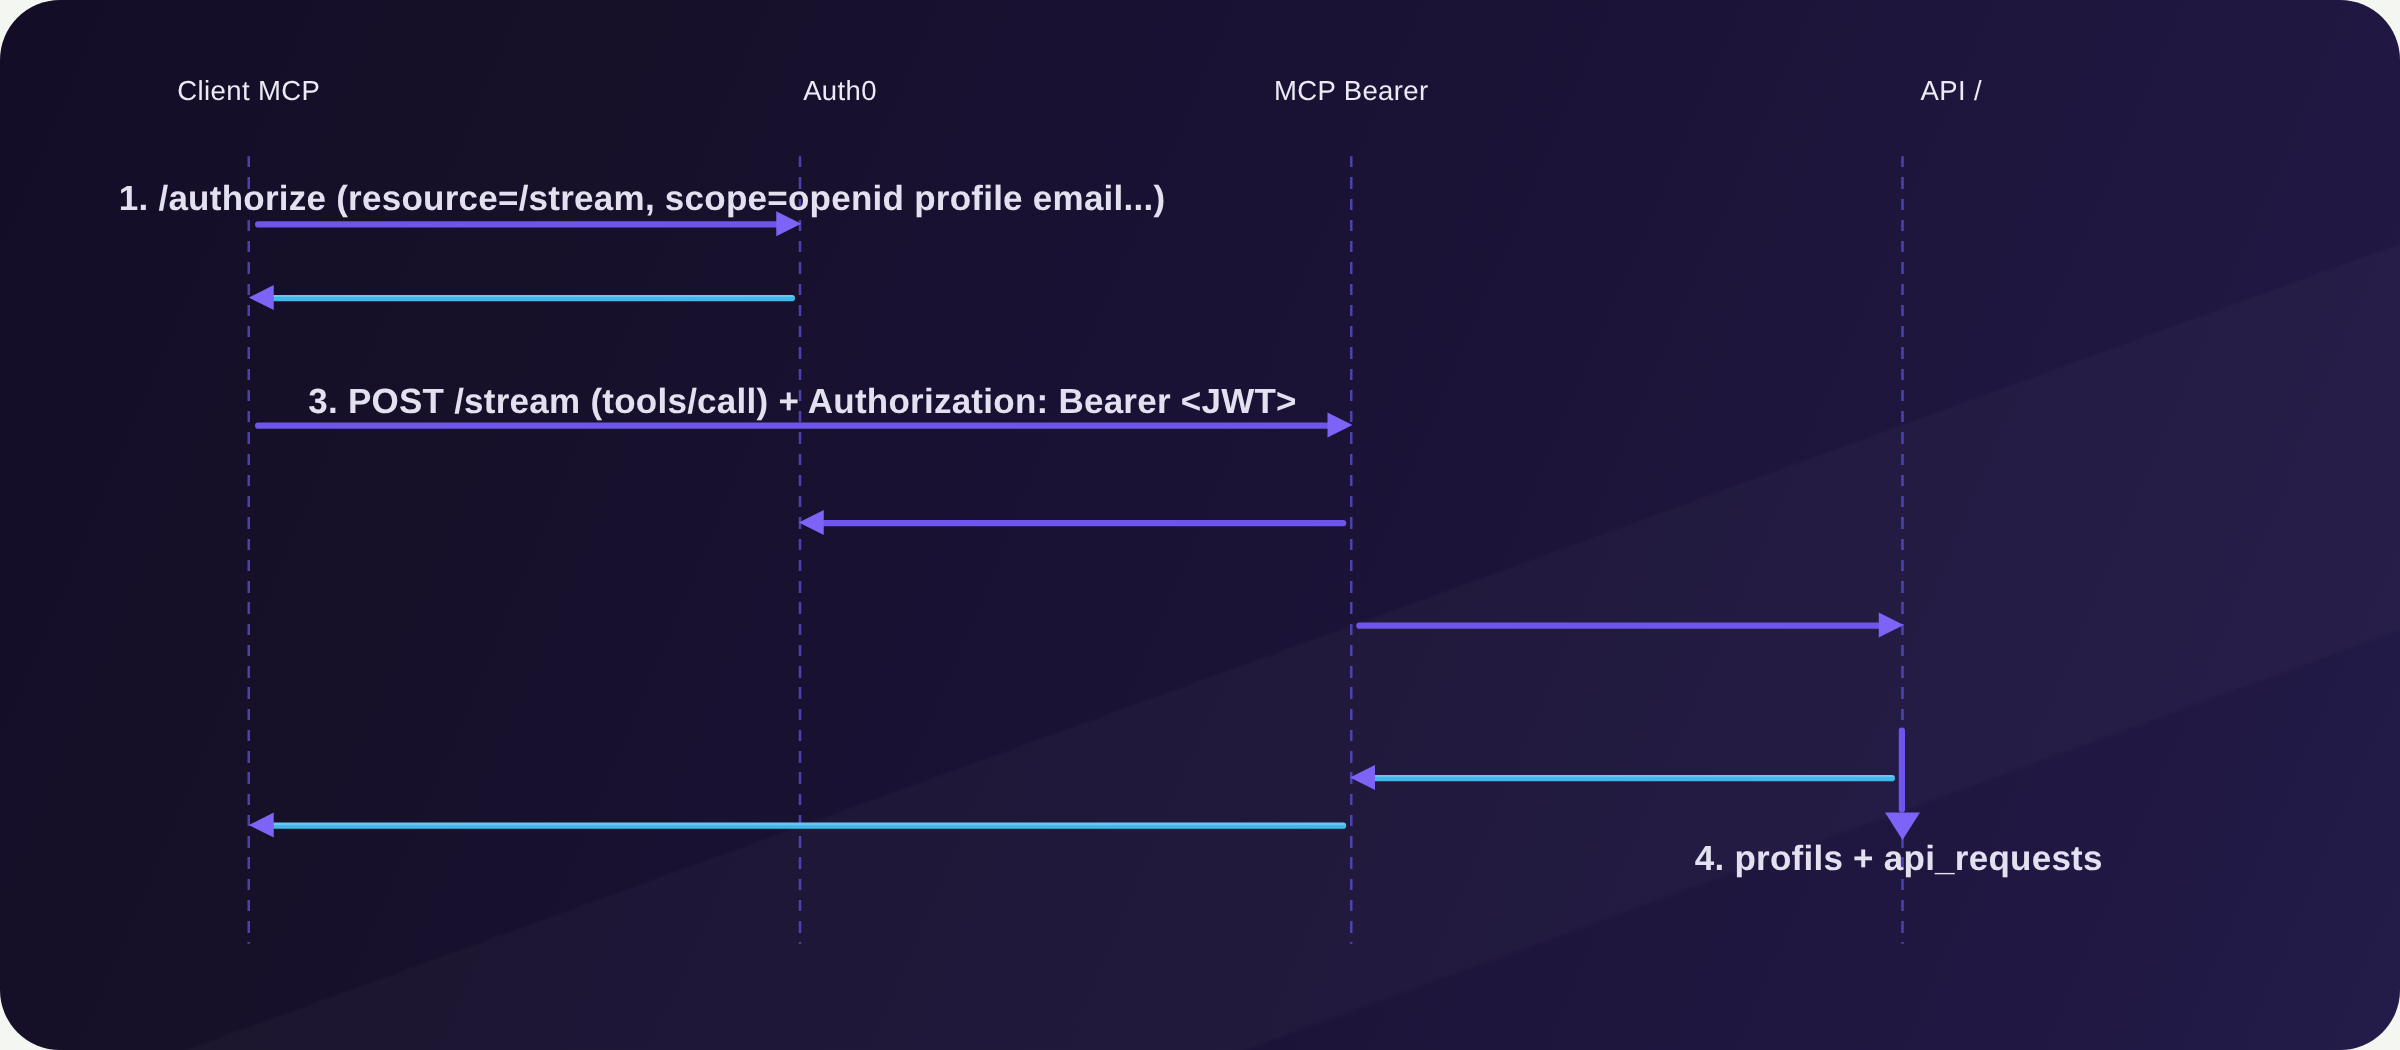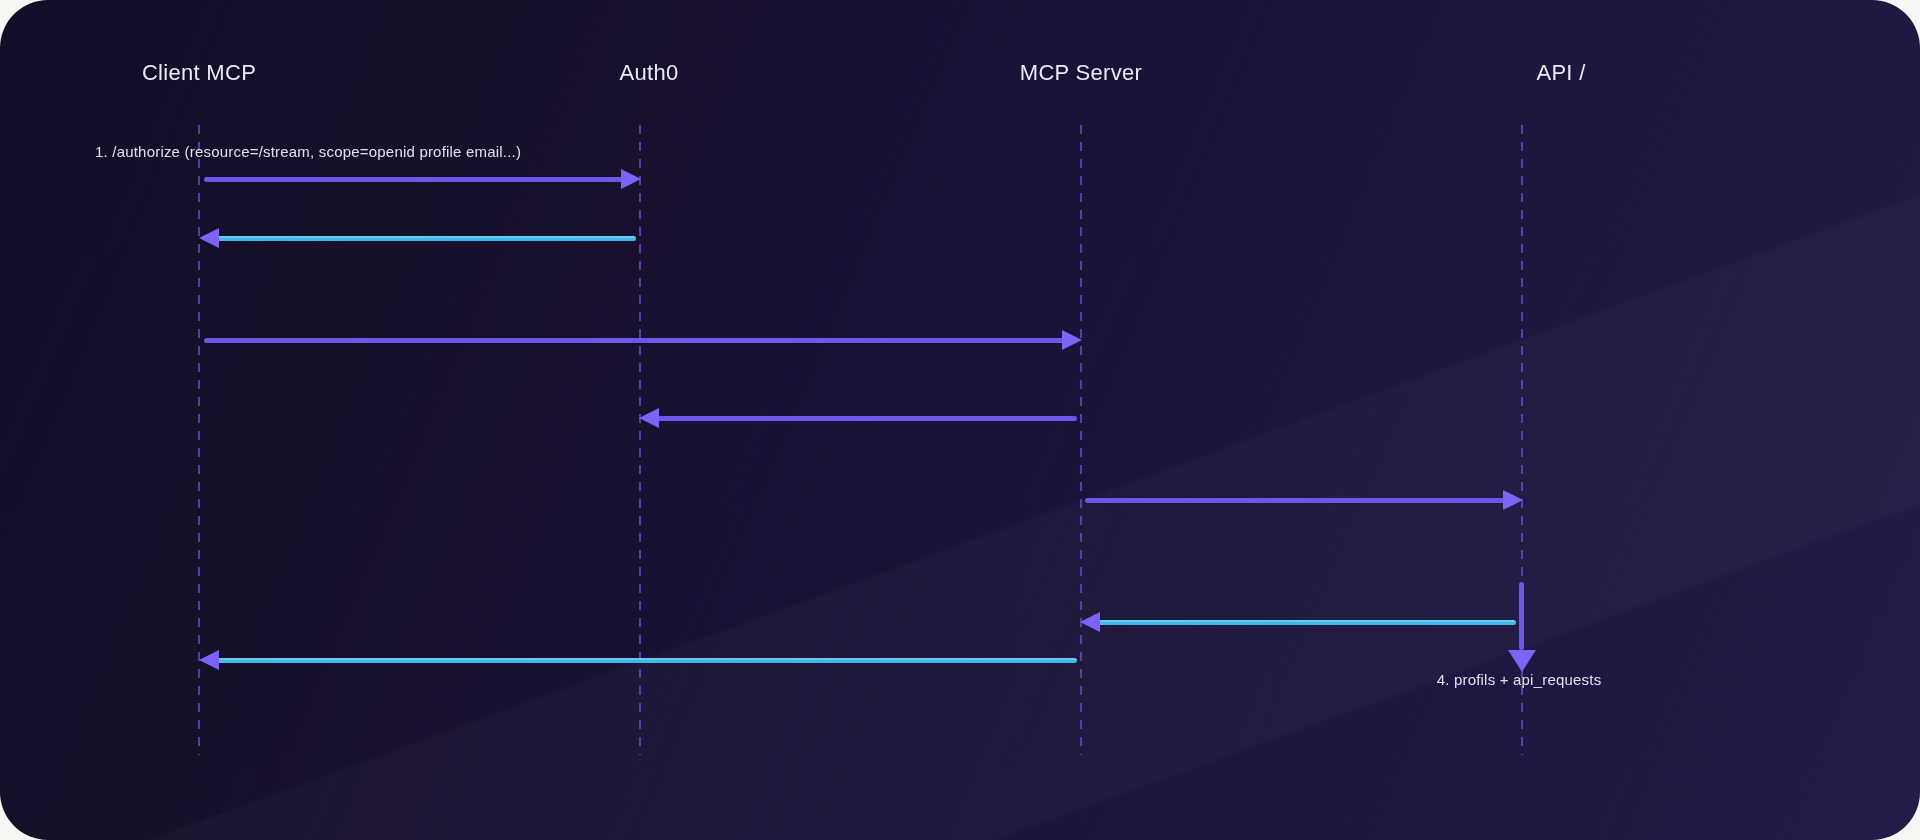--- a/index.html
+++ b/index.html
@@ -33,23 +33,24 @@
   .lifeline{
     position:absolute;
     top:125px;
     width:2px;height:630px;
     background:repeating-linear-gradient(to bottom, #564ac2 0 9px, transparent 9px 17px);
     opacity:0.85;
   }
   .msg-label{
     position:absolute;
     color:#e3e0ef;
-    font-size:15px;
+    font-size:28px;
     letter-spacing:0.2px;
     white-space:nowrap;
+    font-weight:bold;
   }
   .msg-label.centered{ transform:translateX(-50%); }
   .arrow{ position:absolute; height:5px; }
   .arrow .line{
     position:absolute; top:0; height:5px; border-radius:3px;
     left:4px; right:4px;
   }
   .line.req{ background:#6e55ec; }
   .line.res{ background:linear-gradient(to bottom,#66c9f2 0 2px,#3fb9e9 2px); }
   .head{ position:absolute; width:0; height:0; top:-8px; }
@@ -79,40 +80,41 @@
     border-top:22px solid #7d63f6;
   }
 </style>
 </head>
 <body>
 
 <div class="stage">
   <div class="card">
 
     <div class="actor-label" style="left:199px">Client MCP</div>
-    <div class="actor-label" style="left:649px">Auth0</div>
-    <div class="actor-label" style="left:1081px">MCP Server</div>
+    <div class="actor-label" style="left:672px">Auth0</div>
+    <div class="actor-label" style="left:1081px">MCP Bearer</div>
     <div class="actor-label" style="left:1561px">API /</div>
 
     <div class="lifeline" style="left:198px"></div>
     <div class="lifeline" style="left:639px"></div>
     <div class="lifeline" style="left:1080px"></div>
     <div class="lifeline" style="left:1521px"></div>
 
     <div class="msg-label" style="left:95px;top:143px">1. /authorize (resource=/stream, scope=openid profile email...)</div>
     <div class="arrow" style="left:200px;top:177px;width:440px">
       <div class="line req"></div>
       <div class="head head-right"></div>
     </div>
 
     <div class="arrow" style="left:200px;top:236px;width:440px">
       <div class="line res"></div>
       <div class="head head-left"></div>
     </div>
 
+    <div class="msg-label centered" style="left:642px;top:305px">3. POST /stream (tools/call) + Authorization: Bearer &lt;JWT&gt;</div>
     <div class="arrow" style="left:200px;top:338px;width:881px">
       <div class="line req"></div>
       <div class="head head-right"></div>
     </div>
 
     <div class="arrow" style="left:640px;top:416px;width:441px">
       <div class="line req"></div>
       <div class="head head-left"></div>
     </div>
 

